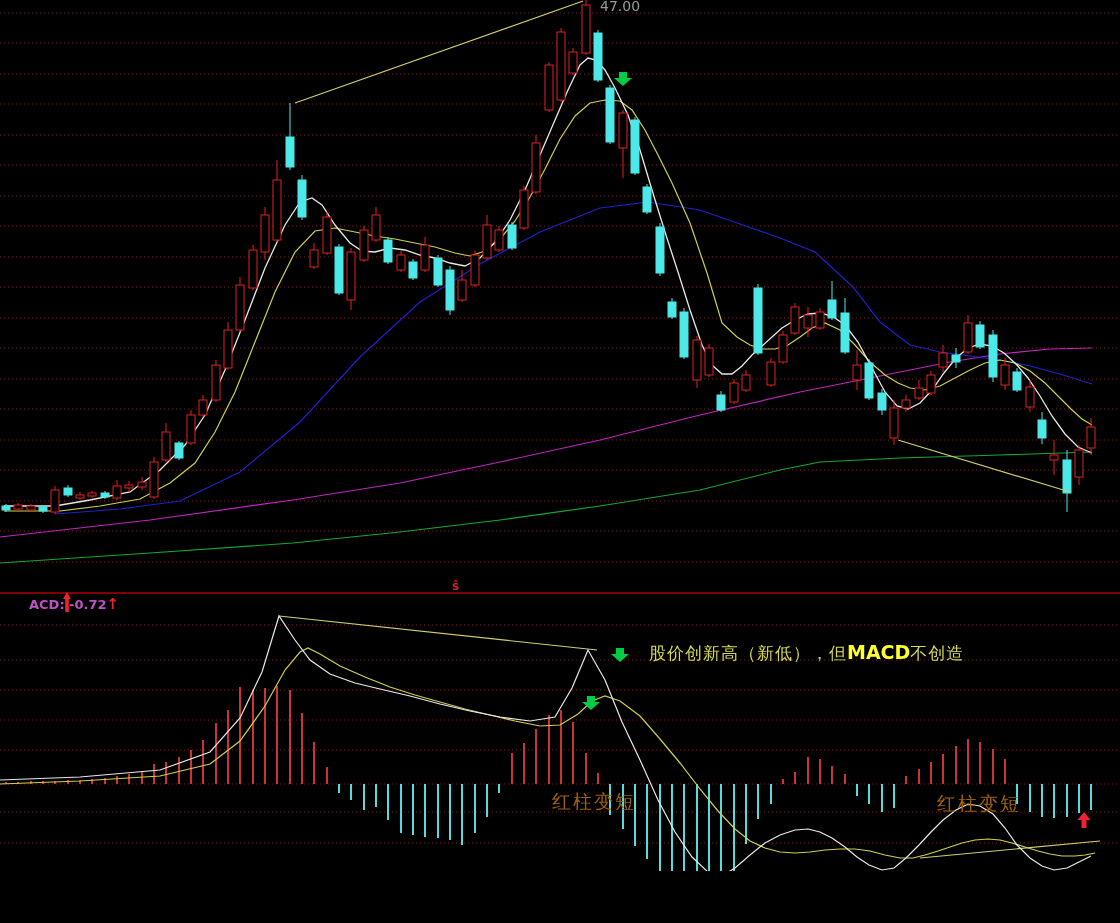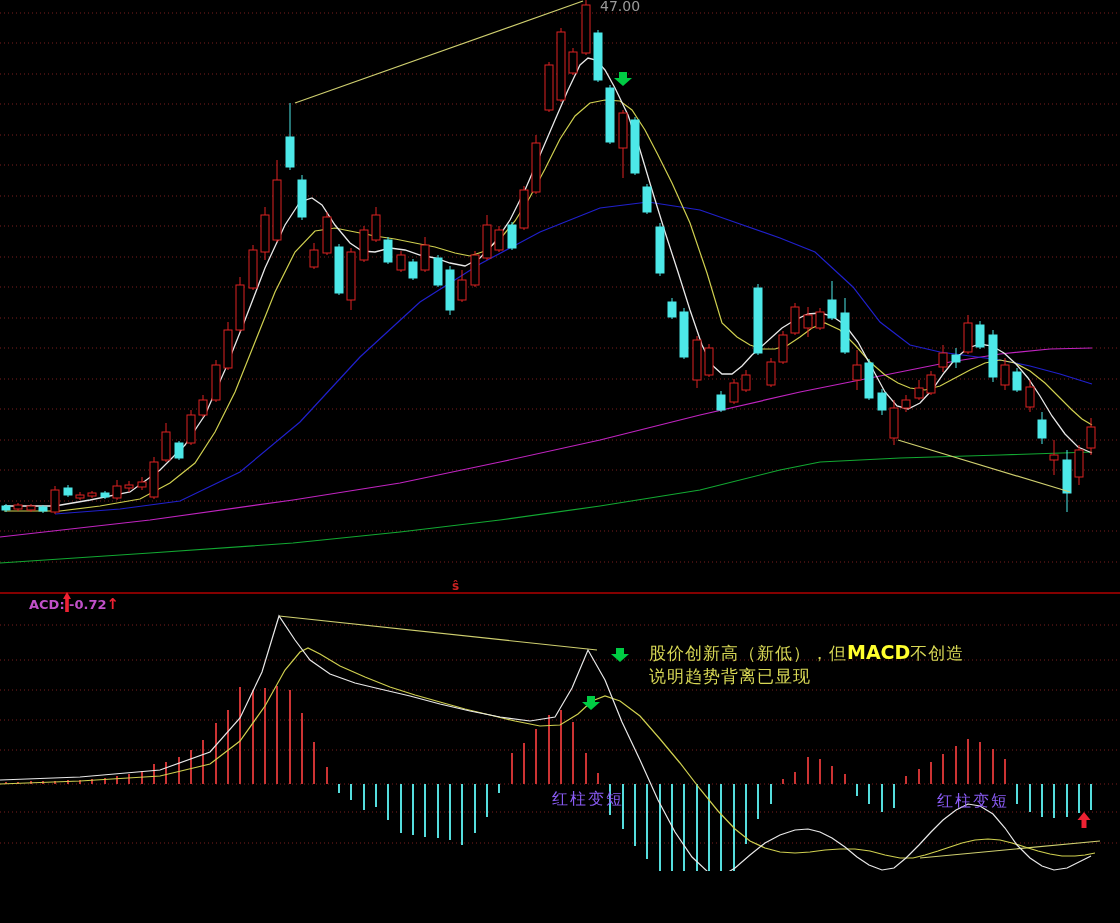--- a/index.html
+++ b/index.html
@@ -1,21 +1,21 @@
 <!DOCTYPE html>
 <html><head>
 <meta charset="utf-8">
 <style>
   html,body{margin:0;padding:0;background:#000;}
   .screen{position:relative;width:1120px;height:871px;background:#000;overflow:hidden;
           font-family:"DejaVu Sans","Liberation Sans",sans-serif;padding-left:29px;}
   #svg-chart{position:absolute;left:0;top:0;}
   .ann{position:absolute;color:#d8d855;font-size:17px;line-height:23px;letter-spacing:1px;white-space:nowrap;}
   .ann b{color:#ffff2e;font-size:19px;letter-spacing:0;}
-  .lbl-big{position:absolute;color:#8b5cf6;font-size:16px;letter-spacing:2px;white-space:nowrap;}
+  .lbl-big{position:absolute;color:#a16207;font-size:19px;letter-spacing:2px;white-space:nowrap;}
   .price-peak{position:absolute;left:600px;top:-2px;color:#9a9a9a;font-size:14px;}
   .macd-label{position:absolute;left:1px;top:595px;color:#c050c8;font-size:13px;font-weight:bold;margin-left:28px;}
   .macd-label .up{color:#ee2233;font-size:15px;}
   .divider-mark{position:absolute;left:452px;top:579px;color:#cc2222;font-size:12px;font-weight:bold;}
 </style>
 </head>
 <body>
 
 <div class="screen">
   <svg id="svg-chart" xmlns="http://www.w3.org/2000/svg" width="1120" height="923">
@@ -332,21 +332,20 @@
       <path d="M 587,696 h8 v6 h5 L 591,710 L 582,702 h5 Z" fill="#00cc44"></path>
       <path d="M 1084,812 L 1090.5,820 h-4 v8 h-5 v-8 h-4 Z" fill="#ee2233"></path>
       <path d="M 67,592 L 71,599 h-2.2 v13 h-3.6 v-13 h-2.2 Z" fill="#ee2233"></path>
     </svg>
 
   <div class="price-peak">47.00</div>
 
 
   <div class="ann" style="left:649px;top:625px;margin-top:16px;">
     <div><span>股价创新高（新低），但</span><b>MACD</b><span>不创造</span></div>
-    <div>说明趋势背离已显现</div>
   </div>
 
   <div class="lbl-big" style="left:552px;top:789px;">红柱变短</div>
   <div class="lbl-big" style="left:937px;top:791px;">红柱变短</div>
 
   <div class="macd-label"><span>ACD: -0.72</span><span class="up">↑</span></div>
 
   <div class="divider-mark">ŝ</div>
 </div>
 

